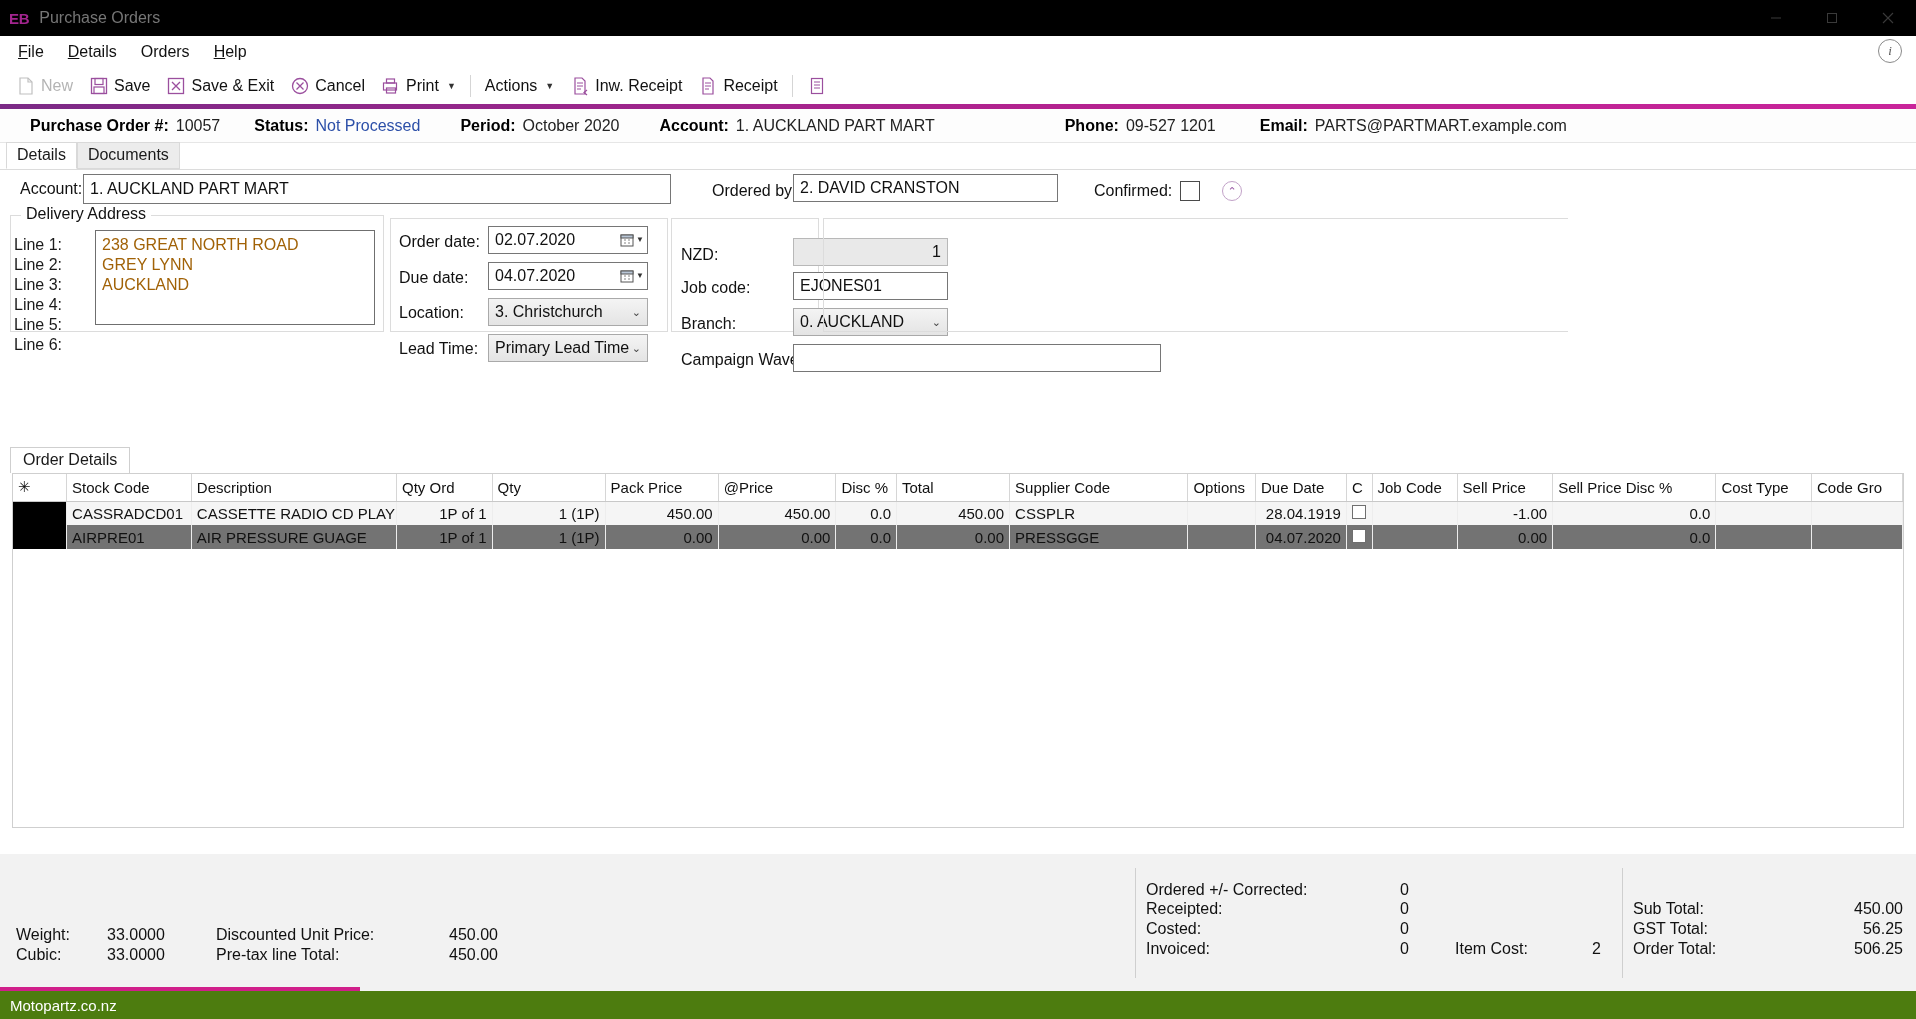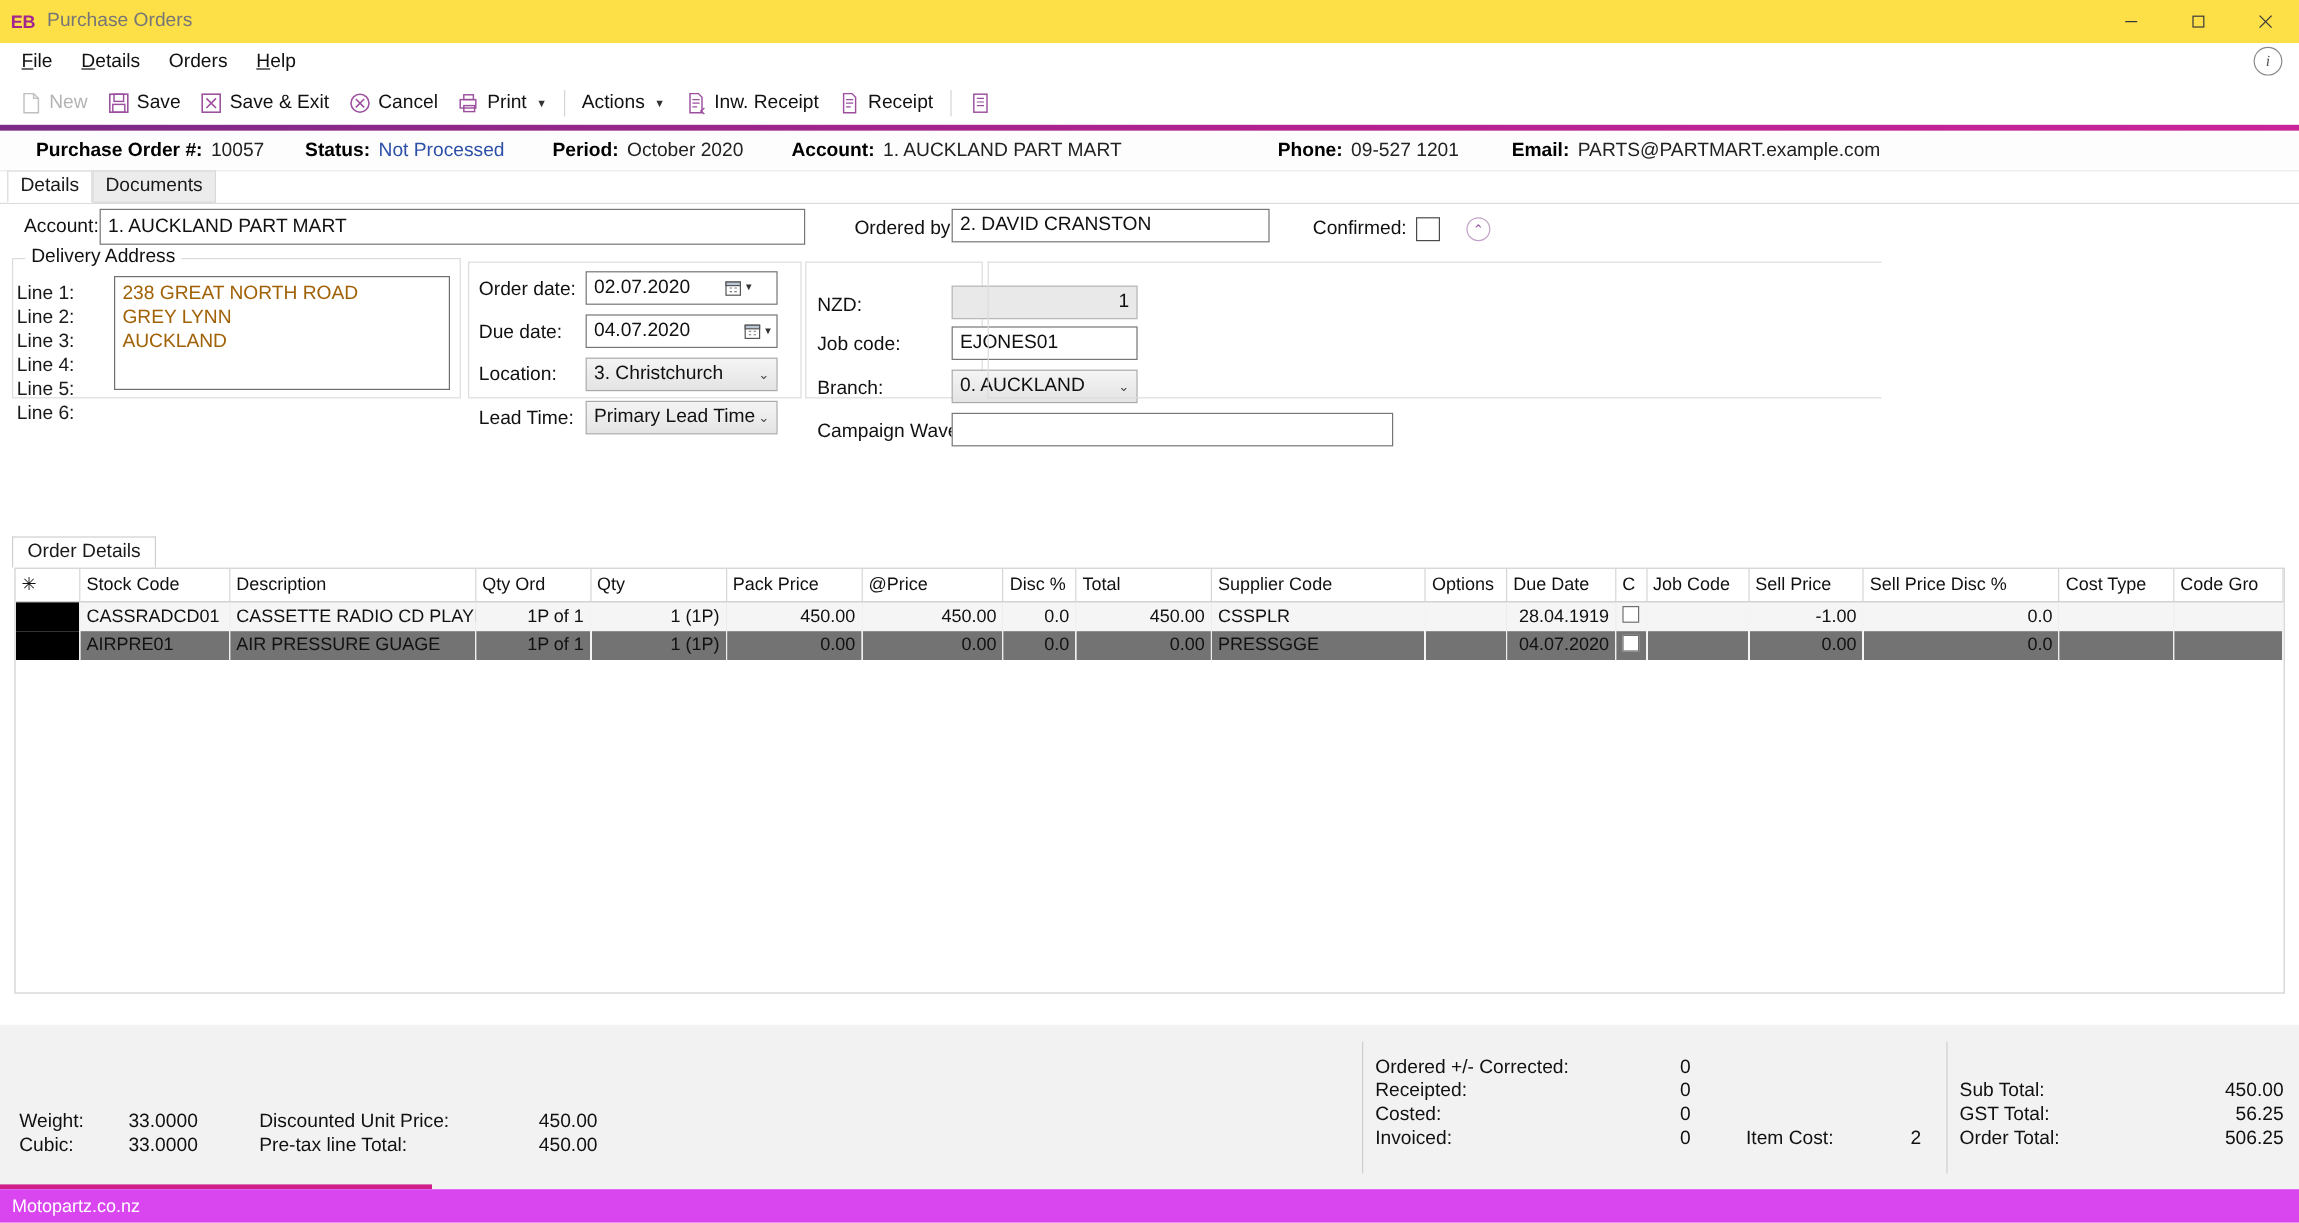--- a/index.html
+++ b/index.html
@@ -9,21 +9,21 @@
     font-family:"Liberation Sans", sans-serif;
     font-size:15px;
     color:#1a1a1a;
     background:#ffffff;
     overflow:hidden;
     position:relative;
   }
 
   
   .titlebar {
-    height:36px; background:#fde047;
+    height:36px; background:#000000;
     display:flex; align-items:center;
     border-bottom:0px solid #e0e0e0;
     position:relative;
     justify-content:space-between;
   }
   .app-badge {
     font-weight:bold; color:#a3258f; font-size:15px;
     margin-left:9px; letter-spacing:-0.3px;
   }
   .app-title { margin-left:10px; color:#767676; font-size:16px; }
@@ -165,21 +165,21 @@
   .cellcheck { width:14px; height:14px; border:1px solid #6f6f6f; background:#fff; display:inline-block; }
 
   
   .footer { position:absolute; left:0; right:0; bottom:28px; height:137px; background:#f2f2f2; }
   .fsep { position:absolute; top:14px; width:1px; background:#cfcfcf; height:110px; }
   .f-label { font-size:16px; color:#111; }
   .f-val { font-size:16px; color:#111; }
 
   .statusbar {
     position:absolute; left:0; right:0; bottom:0; height:28px;
-    background:#d946ef; color:#fff; font-size:15px;
+    background:#4d7c0f; color:#fff; font-size:15px;
     display:flex; align-items:center; padding-left:10px;
   }
   .status-accent { position:absolute; left:0; bottom:28px; width:360px; height:4px; background:#d01f8a; }
 </style>
 </head>
 <body>
 
 <div class="titlebar">
   <span class="app-badge">EB</span>
   <span class="app-title">Purchase Orders</span>
@@ -356,21 +356,21 @@
   <div class="addr-box" style="position:absolute; left:95px; top:60px; width:280px; height:95px;">
     <div class="addr-line">238 GREAT NORTH ROAD</div>
     <div class="addr-line">GREY LYNN</div>
     <div class="addr-line">AUCKLAND</div>
     <div class="addr-line"></div>
   </div>
 
   <div class="groupbox" style="left:390px; top:48px; width:278px; height:114px;"></div>
 
   <div style="position:absolute; left:399px; top:63px;" class="lbl">Order date:</div>
-  <div class="txt" style="position:absolute; left:488px; top:56px; width:160px; height:28px; padding-right:16px;">
+  <div class="txt" style="position:absolute; left:488px; top:56px; width:160px; height:28px; padding-right:0;">
     <span>02.07.2020</span>
     <span class="datebtn" style="margin-left:auto;">
       <svg width="15" height="15" viewBox="0 0 15 15">
           <rect x="1" y="2" width="12" height="11" fill="#fff" stroke="#555" stroke-width="1"></rect>
           <rect x="1" y="2" width="12" height="3" fill="#b9c6d6" stroke="#555" stroke-width="1"></rect>
           <path d="M4 7h2M8 7h2M4 10h2M8 10h2" stroke="#777" stroke-width="0.9"></path>
         </svg>
       <span style="font-size:8px; color:#333;">▼</span>
     </span>
   </div>

